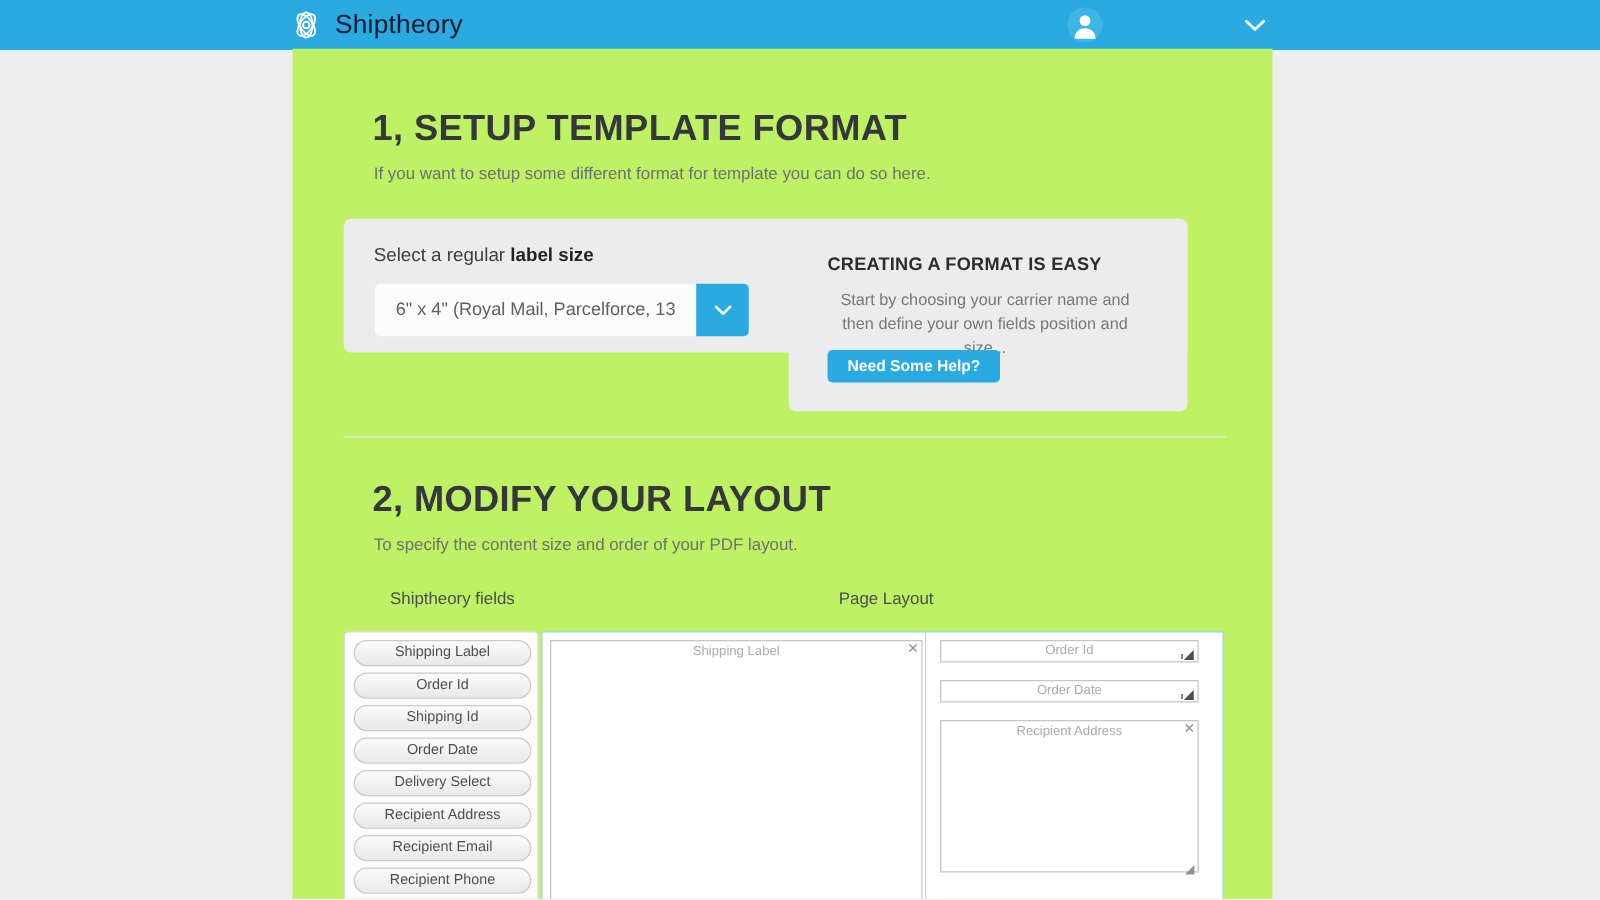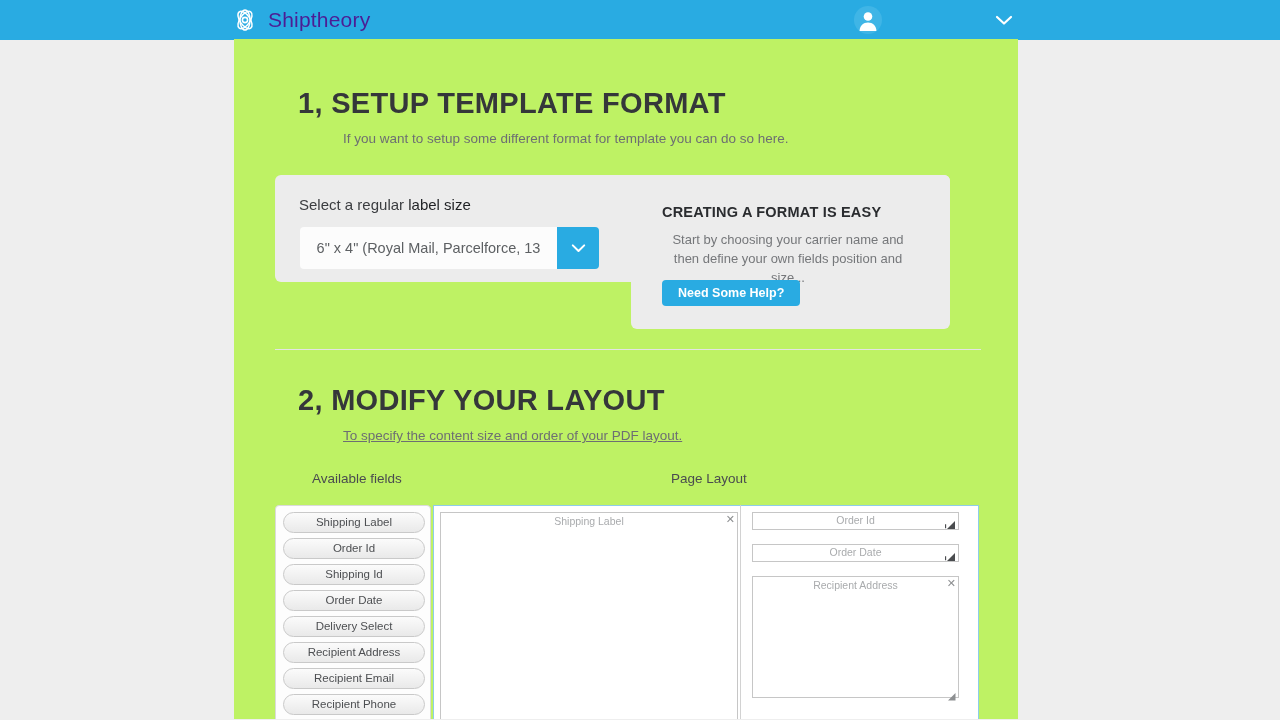--- a/index.html
+++ b/index.html
@@ -19,21 +19,21 @@
     background: #29ABE2;
     display: flex; align-items: center;
   }
   .brand {
     position: absolute; left: 232px;
     display: flex; align-items: center; gap: 10px;
     height: 40px;
   }
   .brand-logo { width: 26px; height: 26px; display:block; }
   .brand-name {
-    color: #4c1d95;
+    color: #0f172a;
     font-size: 21px;
     letter-spacing: .2px;
   }
   .nav-right {
     position: absolute; left: 0; top: 0;
     width: 1280px; height: 40px;
   }
   .avatar-btn {
     position: absolute; left: 853px; top: 5px;
     width: 30px; height: 30px;
@@ -61,21 +61,20 @@
     position: absolute;
     color: #35373a;
     font-size: 29px;
     font-weight: bold;
     letter-spacing: .3px;
   }
   .h-sub {
     position: absolute;
     color: #6d6f72;
     font-size: 13.5px;
-    margin-left: 44px;
   }
 
   
   .grey-left {
     position: absolute;
     left: 41px; top: 136px;
     width: 675px; height: 107px;
     background: #ececec;
     border-radius: 6px 6px 0 6px;
   }
@@ -86,21 +85,21 @@
     background: #ececec;
     border-radius: 6px;
   }
 
   .select-label {
     position: absolute;
     left: 65px; top: 157px;
     font-size: 15px;
     color: #3b3d40;
   }
-  .select-label b { font-weight: normal; color:#1f2124; }
+  .select-label b { font-weight: bold; color:#1f2124; }
 
   .select-wrap {
     position: absolute;
     left: 66px; top: 188px;
     width: 299px; height: 42px;
     display: flex;
   }
   .select-box {
     flex: 1;
     background: #fcfcfc;
@@ -288,23 +287,23 @@
       </div>
     </div>
 
     <div class="promo-title">CREATING A FORMAT IS EASY</div>
     <div class="promo-text">Start by choosing your carrier name and then define your own fields position and size...</div>
     <div class="promo-btn">Need Some Help?</div>
 
     <div class="divider"></div>
 
     <div class="h-title" style="left:64px; top:345px;">2, MODIFY YOUR LAYOUT</div>
-    <div class="h-sub" style="left:65px; top:389px;text-decoration:underline;">To specify the content size and order of your PDF layout.</div>
-
-    <div class="col-head" style="left:78px; top:432px;">Available fields</div>
+    <div class="h-sub" style="left:65px; top:389px;">To specify the content size and order of your PDF layout.</div>
+
+    <div class="col-head" style="left:78px; top:432px;">Shiptheory fields</div>
     <div class="col-head" style="left:437px; top:432px;">Page Layout</div>
 
     <div class="fields-panel">
       <div class="field-item">Shipping Label</div>
       <div class="field-item">Order Id</div>
       <div class="field-item">Shipping Id</div>
       <div class="field-item">Order Date</div>
       <div class="field-item">Delivery Select</div>
       <div class="field-item">Recipient Address</div>
       <div class="field-item">Recipient Email</div>

